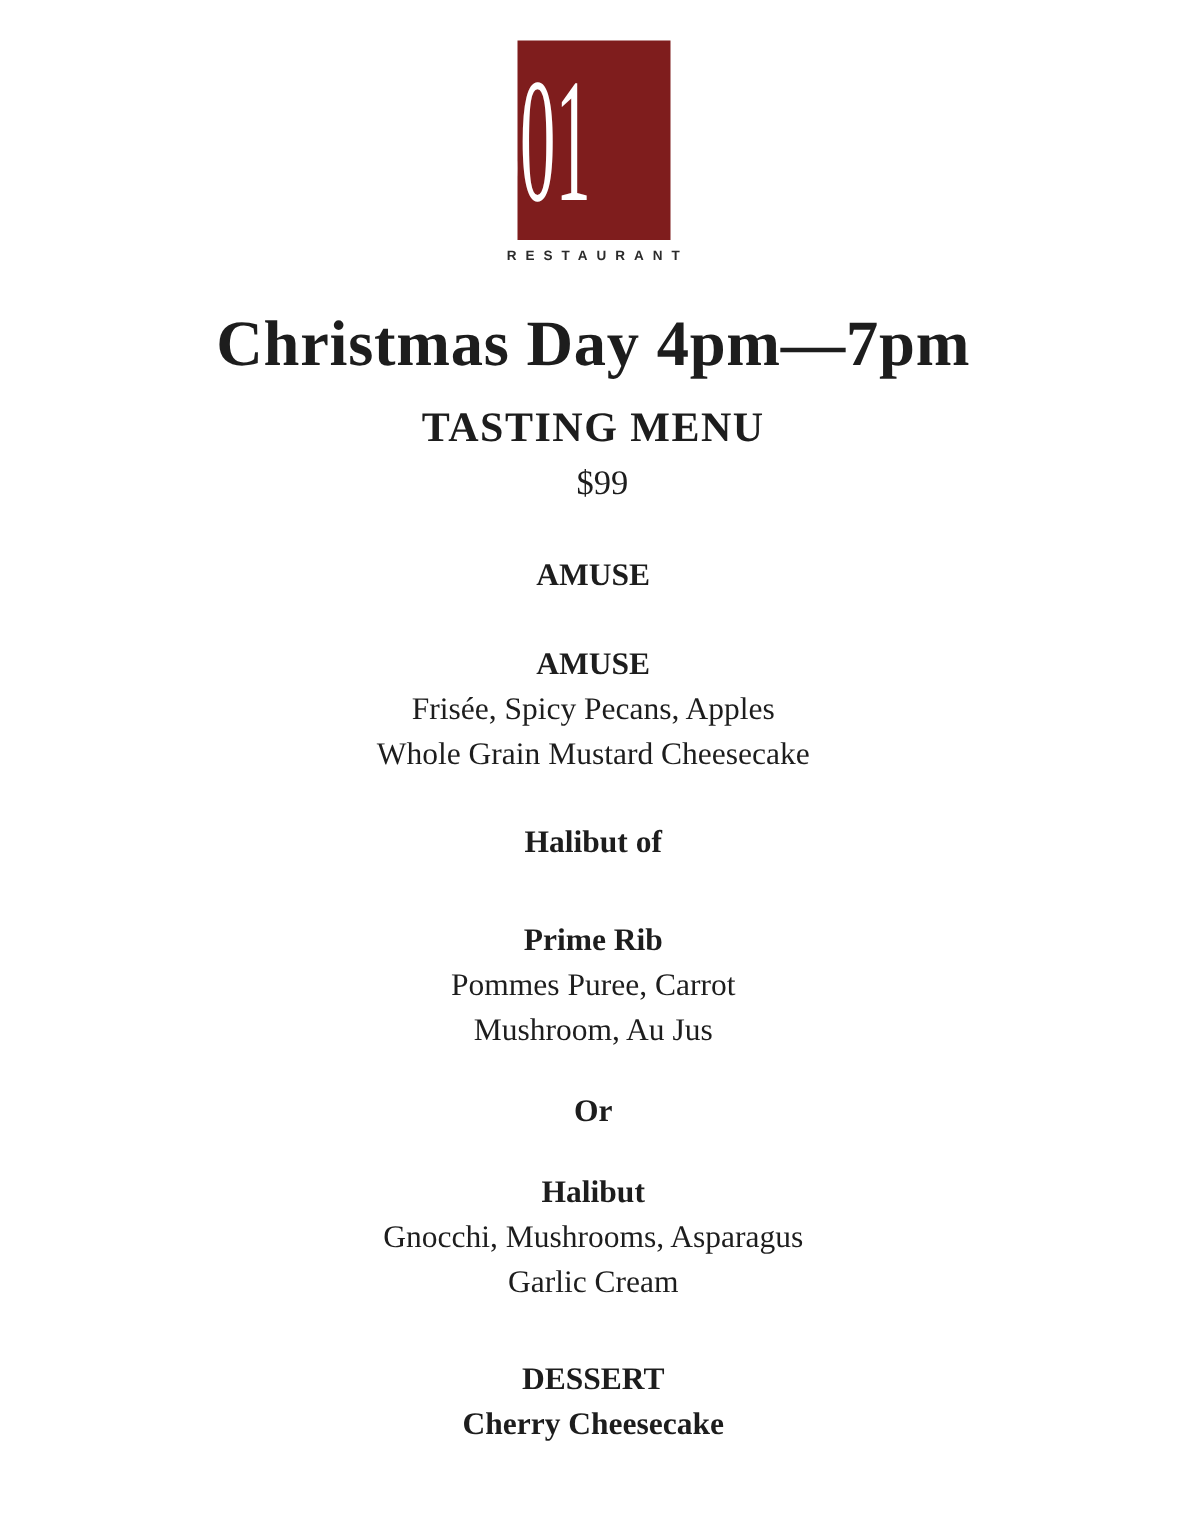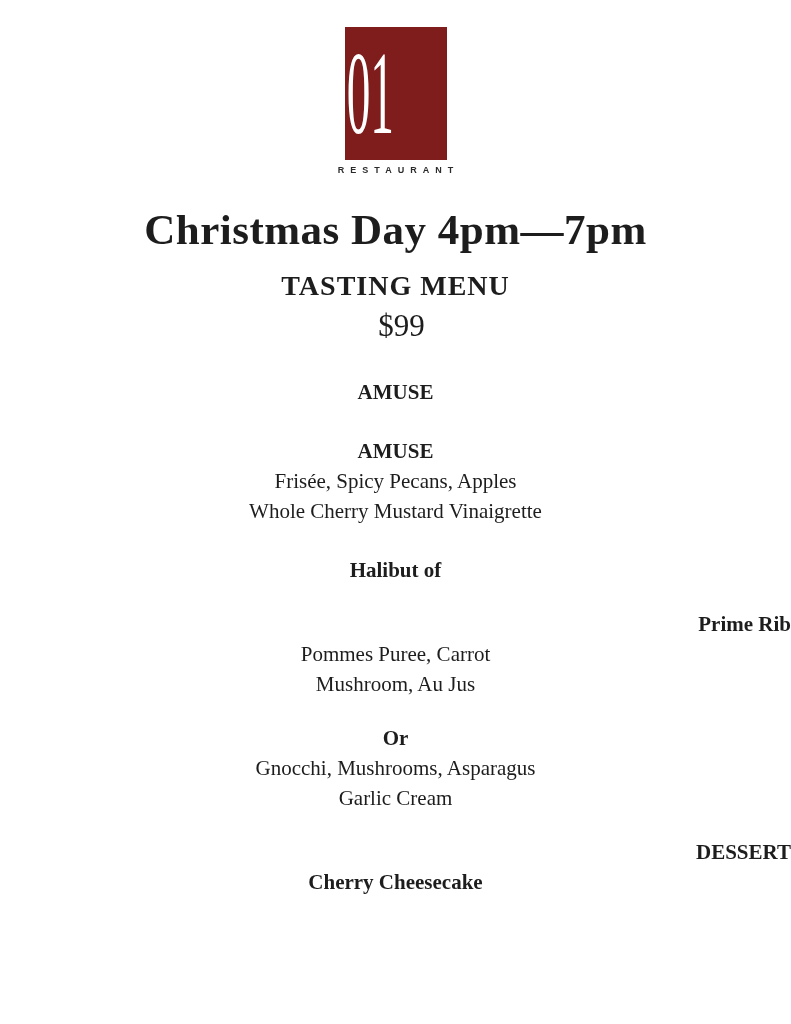--- a/index.html
+++ b/index.html
@@ -62,42 +62,42 @@
   }
   .menu-title {
     margin: 18px 0 0 0;
     font-size: 28px;
     line-height: 1.1;
     font-weight: 700;
     letter-spacing: 1px;
   }
   .menu-price {
     margin-top: 7px;
-    font-size: 31px;
+    font-size: 23px;
     line-height: 1.1;
     font-weight: 400;
     padding-left: 12px;
   }
   
   .menu {
     font-size: 21px;
     line-height: 30px;
   }
   .course-heading {
     font-weight: 700;
   }
   .course-line {
     font-weight: 400;
   }
   .bold-line {
     font-weight: 700;
   }
   .mt-lg { margin-top: 34px; }
   .mt-md { margin-top: 29px; }
-  .mt-sm { margin-top: 24px; text-align: right; }
+  .mt-sm { margin-top: 35px; }
   .mt-xs { margin-top: 24px; }
 </style>
 </head>
 <body>
 
 <div class="page">
 
   <div class="logo">
     <div class="logo-box">
       <span class="logo-number">301</span>
@@ -113,36 +113,37 @@
 
   <div class="menu">
 
     <div class="course">
       <div class="course-heading mt-lg">AMUSE</div>
     </div>
 
     <div class="course">
       <div class="course-heading mt-md">AMUSE</div>
       <div class="course-line">Frisée, Spicy Pecans, Apples</div>
-      <div class="course-line">Whole Cherry Mustard Vinaigrette</div>
+      <div class="course-line">Whole Grain Mustard Cheesecake</div>
     </div>
 
     <div class="course">
       <div class="bold-line mt-md">Halibut of</div>
     </div>
 
     <div class="course">
       <div class="course-heading mt-sm">Prime Rib</div>
       <div class="course-line">Pommes Puree, Carrot</div>
       <div class="course-line">Mushroom, Au Jus</div>
     </div>
 
     <div class="bold-line mt-xs">Or</div>
 
     <div class="course">
+      <div class="course-heading mt-xs">Halibut</div>
       <div class="course-line">Gnocchi, Mushrooms, Asparagus</div>
       <div class="course-line">Garlic Cream</div>
     </div>
 
     <div class="course">
       <div class="course-heading mt-sm">DESSERT</div>
       <div class="bold-line">Cherry Cheesecake</div>
     </div>
 
   </div>

